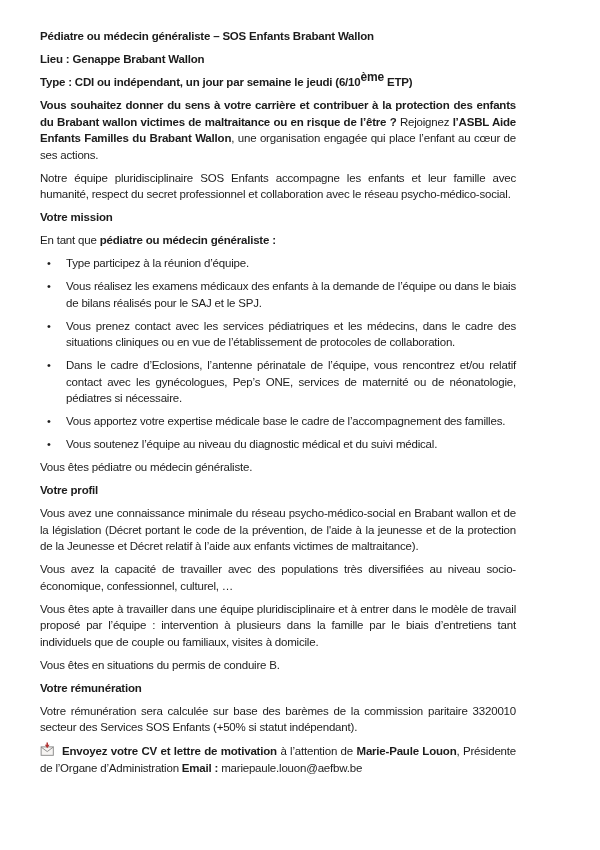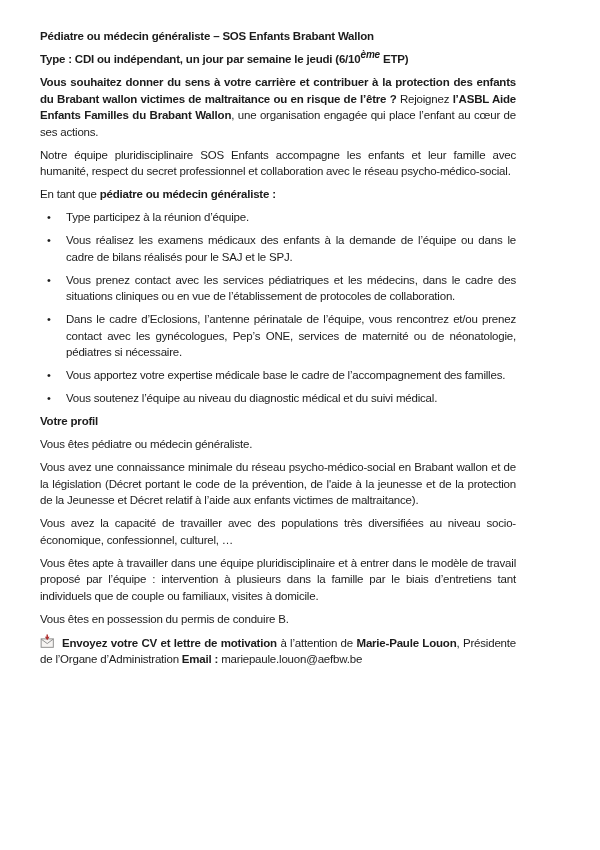--- a/index.html
+++ b/index.html
@@ -22,24 +22,23 @@
     color: #1c1c1c;
   }
   .para {
     margin: 0 0 6.5px 0;
   }
   .para.justify {
     text-align: justify;
   }
   .b { font-weight: bold; }
   sup.sup {
-    font-size: 10px;
+    font-size: 12px;
     line-height: 0;
     vertical-align: super;
-    font-style: italic;
   }
   .bullet-list { margin: 2px 0 0 0; }
   .bullet-item {
     display: flex;
     margin: 0 0 6.5px 0;
   }
   .bullet-glyph {
     flex: 0 0 26px;
     box-sizing: border-box;
     padding-left: 7px;
@@ -56,56 +55,60 @@
     margin-right: 7px;
     vertical-align: -2px;
   }
 </style>
 </head>
 <body>
 
 <div class="page">
   <div id="doc">
       <p class="para"><span class="b">Pédiatre ou médecin généraliste – SOS Enfants Brabant Wallon</span></p>
+      <p class="para"><span class="b">Lieu : Genappe Brabant Wallon</span></p>
       <p class="para"><span class="b">Type : CDI ou indépendant, un jour par semaine le jeudi (6/10</span><sup class="b sup">ème</sup><span class="b"> ETP)</span></p>
       <p class="para justify"><span class="b">Vous souhaitez donner du sens à votre carrière et contribuer à la protection des enfants du Brabant wallon victimes de maltraitance ou en risque de l’être ? </span><span class="">Rejoignez </span><span class="b">l’ASBL Aide Enfants Familles du Brabant Wallon</span><span class="">, une organisation engagée qui place l’enfant au cœur de ses actions.</span></p>
       <p class="para justify"><span class="">Notre équipe pluridisciplinaire SOS Enfants accompagne les enfants et leur famille avec humanité, respect du secret professionnel et collaboration avec le réseau psycho-médico-social.</span></p>
+      <p class="para"><span class="b">Votre mission</span></p>
       <p class="para"><span class="">En tant que </span><span class="b">pédiatre ou médecin généraliste :</span></p>
       <div class="bullet-list">
         <div class="bullet-item">
           <span class="bullet-glyph">•</span>
           <span class="bullet-text">Type participez à la réunion d’équipe.</span>
         </div>
         <div class="bullet-item">
           <span class="bullet-glyph">•</span>
-          <span class="bullet-text">Vous réalisez les examens médicaux des enfants à la demande de l’équipe ou dans le cadre de bilans réalisés pour le SAJ et le SPJ.</span>
+          <span class="bullet-text">Vous réalisez les examens médicaux des enfants à la demande de l’équipe ou dans le biais de bilans réalisés pour le SAJ et le SPJ.</span>
         </div>
         <div class="bullet-item">
           <span class="bullet-glyph">•</span>
           <span class="bullet-text">Vous prenez contact avec les services pédiatriques et les médecins, dans le cadre des situations cliniques ou en vue de l’établissement de protocoles de collaboration.</span>
         </div>
         <div class="bullet-item">
           <span class="bullet-glyph">•</span>
-          <span class="bullet-text">Dans le cadre d’Eclosions, l’antenne périnatale de l’équipe, vous rencontrez et/ou prenez contact avec les gynécologues, Pep’s ONE, services de maternité ou de néonatologie, pédiatres si nécessaire.</span>
+          <span class="bullet-text">Dans le cadre d’Eclosions, l’antenne périnatale de l’équipe, vous rencontrez et/ou relatif contact avec les gynécologues, Pep’s ONE, services de maternité ou de néonatologie, pédiatres si nécessaire.</span>
         </div>
         <div class="bullet-item">
           <span class="bullet-glyph">•</span>
           <span class="bullet-text">Vous apportez votre expertise médicale base le cadre de l’accompagnement des familles.</span>
         </div>
         <div class="bullet-item">
           <span class="bullet-glyph">•</span>
           <span class="bullet-text">Vous soutenez l’équipe au niveau du diagnostic médical et du suivi médical.</span>
         </div>
       </div>
+      <p class="para"><span class="">Vous êtes pédiatre ou médecin généraliste.</span></p>
       <p class="para"><span class="b">Votre profil</span></p>
-      <p class="para"><span class="">Vous êtes pédiatre ou médecin généraliste.</span></p>
       <p class="para justify"><span class="">Vous avez une connaissance minimale du réseau psycho-médico-social en Brabant wallon et de la législation (Décret portant le code de la prévention, de l'aide à la jeunesse et de la protection de la Jeunesse et Décret relatif à l’aide aux enfants victimes de maltraitance).</span></p>
       <p class="para justify"><span class="">Vous avez la capacité de travailler avec des populations très diversifiées au niveau socio-économique, confessionnel, culturel, …</span></p>
       <p class="para justify"><span class="">Vous êtes apte à travailler dans une équipe pluridisciplinaire et à entrer dans le modèle de travail proposé par l’équipe : intervention à plusieurs dans la famille par le biais d’entretiens tant individuels que de couple ou familiaux, visites à domicile.</span></p>
-      <p class="para"><span class="">Vous êtes en possession du permis de conduire B.</span></p>
+      <p class="para"><span class="">Vous êtes en situations du permis de conduire B.</span></p>
+      <p class="para"><span class="b">Votre rémunération</span></p>
+      <p class="para justify"><span class="">Votre rémunération sera calculée sur base des barèmes de la commission paritaire 3320010 secteur des Services SOS Enfants (+50% si statut indépendant).</span></p>
       <p class="para justify"><svg class="inline-icon" viewBox="0 0 16 16" xmlns="http://www.w3.org/2000/svg">
     <rect x="1.2" y="5.2" width="13" height="9" fill="#f6f4f2" stroke="#8a8a8a" stroke-width="1"></rect>
     <path d="M1.2 5.4 L7.7 10.2 L14.2 5.4" fill="none" stroke="#8a8a8a" stroke-width="1"></path>
     <path d="M7.7 0.5 L7.7 3.2" stroke="#b03333" stroke-width="1.6" fill="none"></path>
     <path d="M5.2 2.8 L7.7 6.6 L10.2 2.8 Z" fill="#b03333"></path>
   </svg><span class="b">Envoyez votre CV et lettre de motivation</span><span class=""> à l’attention de </span><span class="b">Marie-Paule Louon</span><span class="">, Présidente de l’Organe d’Administration </span><span class="b">Email : </span><span class="">mariepaule.louon@aefbw.be</span></p>
     </div>
 </div>
 
 </body></html>

